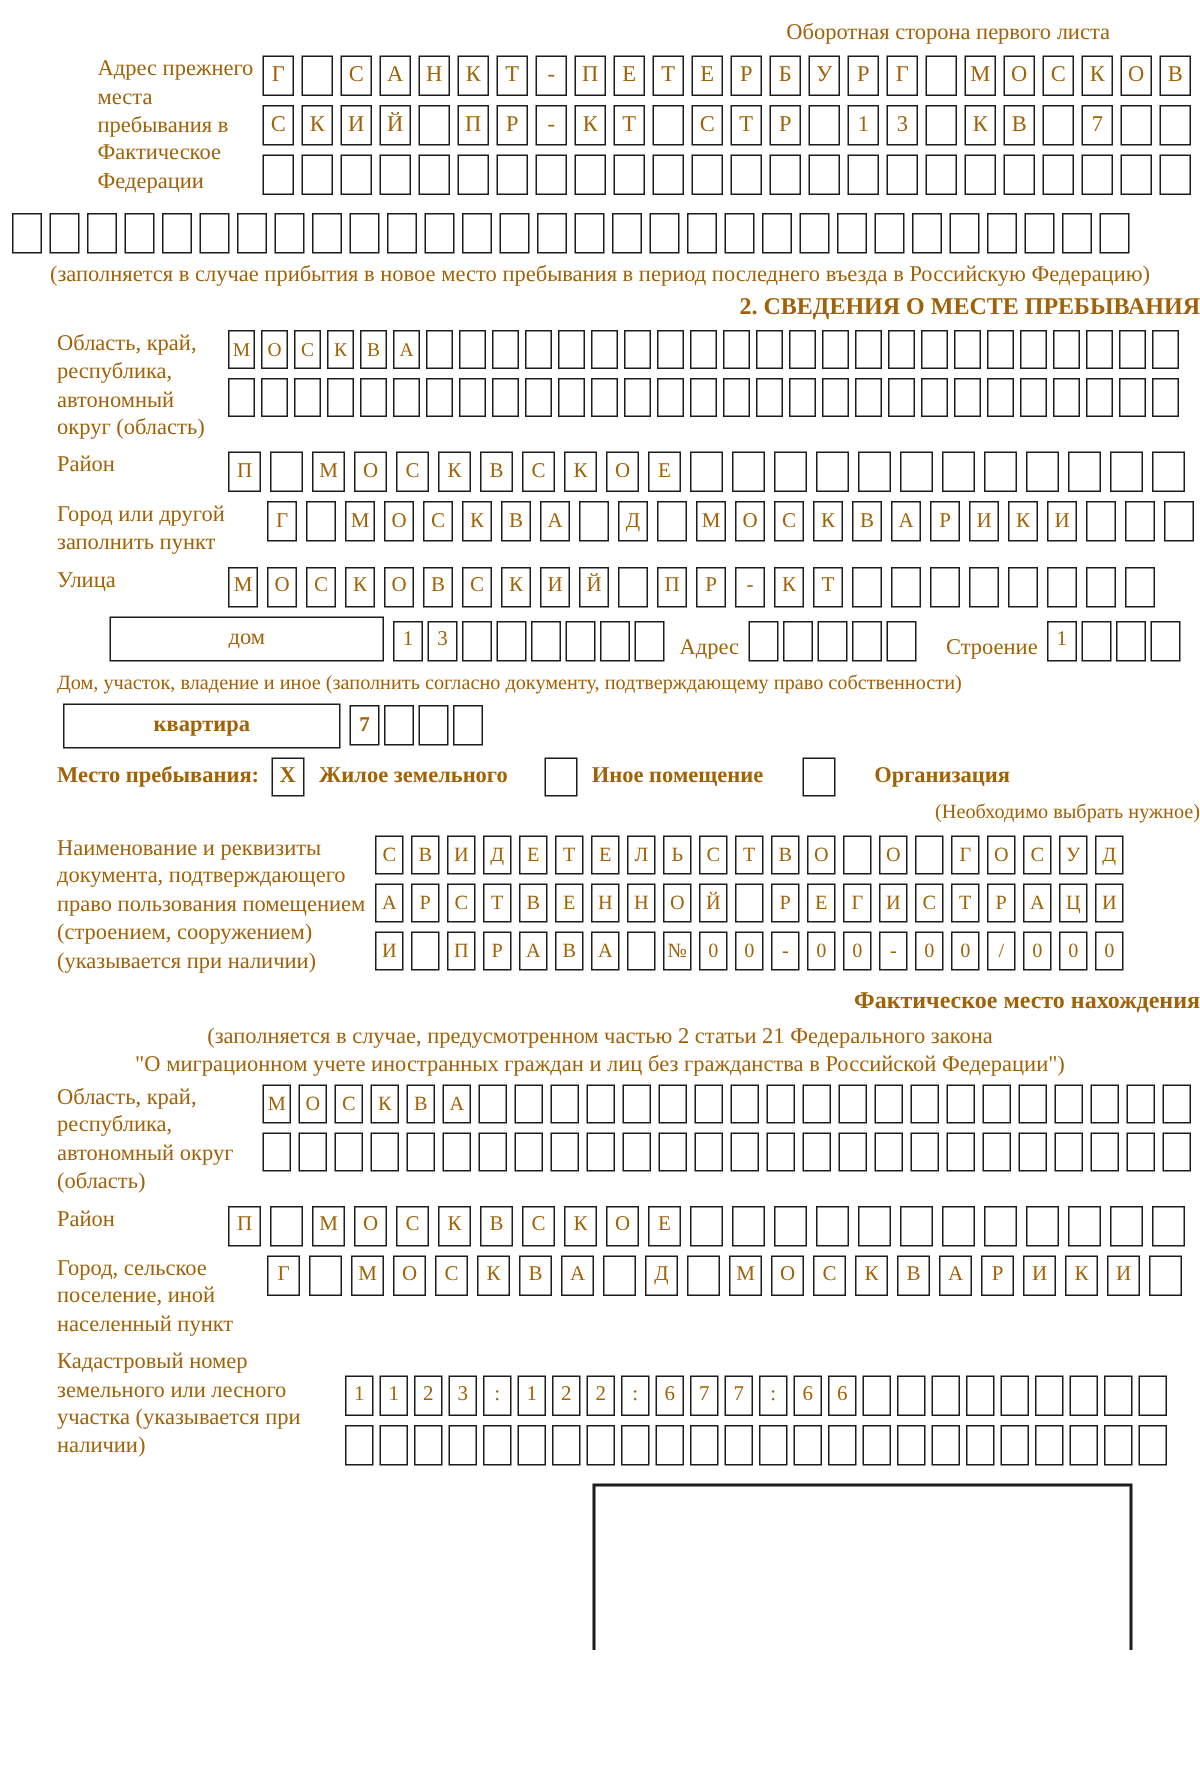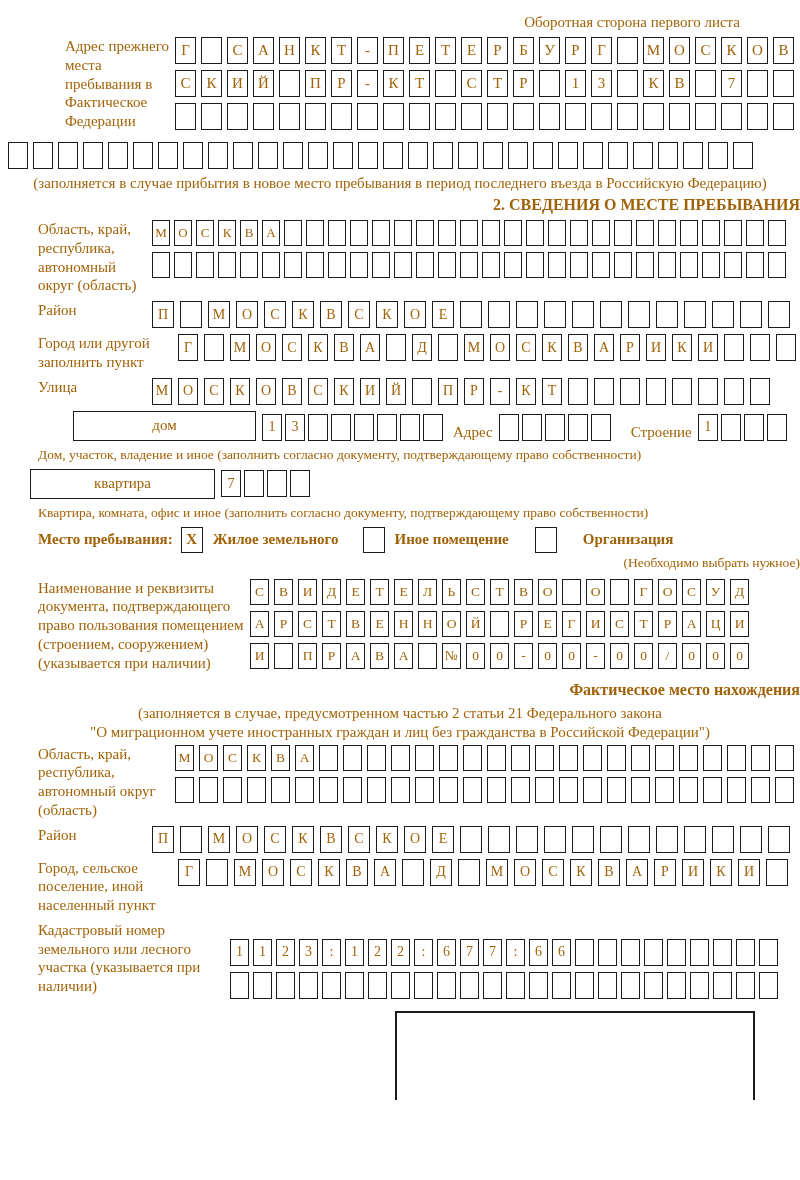--- a/index.html
+++ b/index.html
@@ -371,30 +371,29 @@
     <div class="inline-lbl" style="margin-left:20px;">Строение</div>
     <div class="cells cF">
         <div class="cell">1</div>
         <div class="cell">&nbsp;</div>
         <div class="cell">&nbsp;</div>
         <div class="cell">&nbsp;</div>
       </div>
   </div>
   <div class="note-left">Дом, участок, владение и иное (заполнить согласно документу, подтверждающему право собственности)</div>
 
-  <div class="frow" style="margin-left:30px;align-items:center;">
+  <div class="frow" style="margin-left:42px;align-items:center;font-weight:bold;">
     <div class="boxfield bx-kv">квартира</div>
     <div class="cells cF">
         <div class="cell">7</div>
         <div class="cell">&nbsp;</div>
         <div class="cell">&nbsp;</div>
         <div class="cell">&nbsp;</div>
       </div>
   </div>
-  <div class="note-left">Квартира, комната, офис и иное (заполнить согласно документу, подтверждающему право собственности)</div>
 
   <div class="chkrow">
     <span>Место пребывания:</span>
     <span class="chk" style="margin-left:8px;">X</span>
     <span>Жилое земельного</span>
     <span class="chk" style="margin-left:24px;"></span>
     <span>Иное помещение</span>
     <span class="chk" style="margin-left:26px;margin-right:26px;"></span>
     <span>Организация</span>
   </div>

